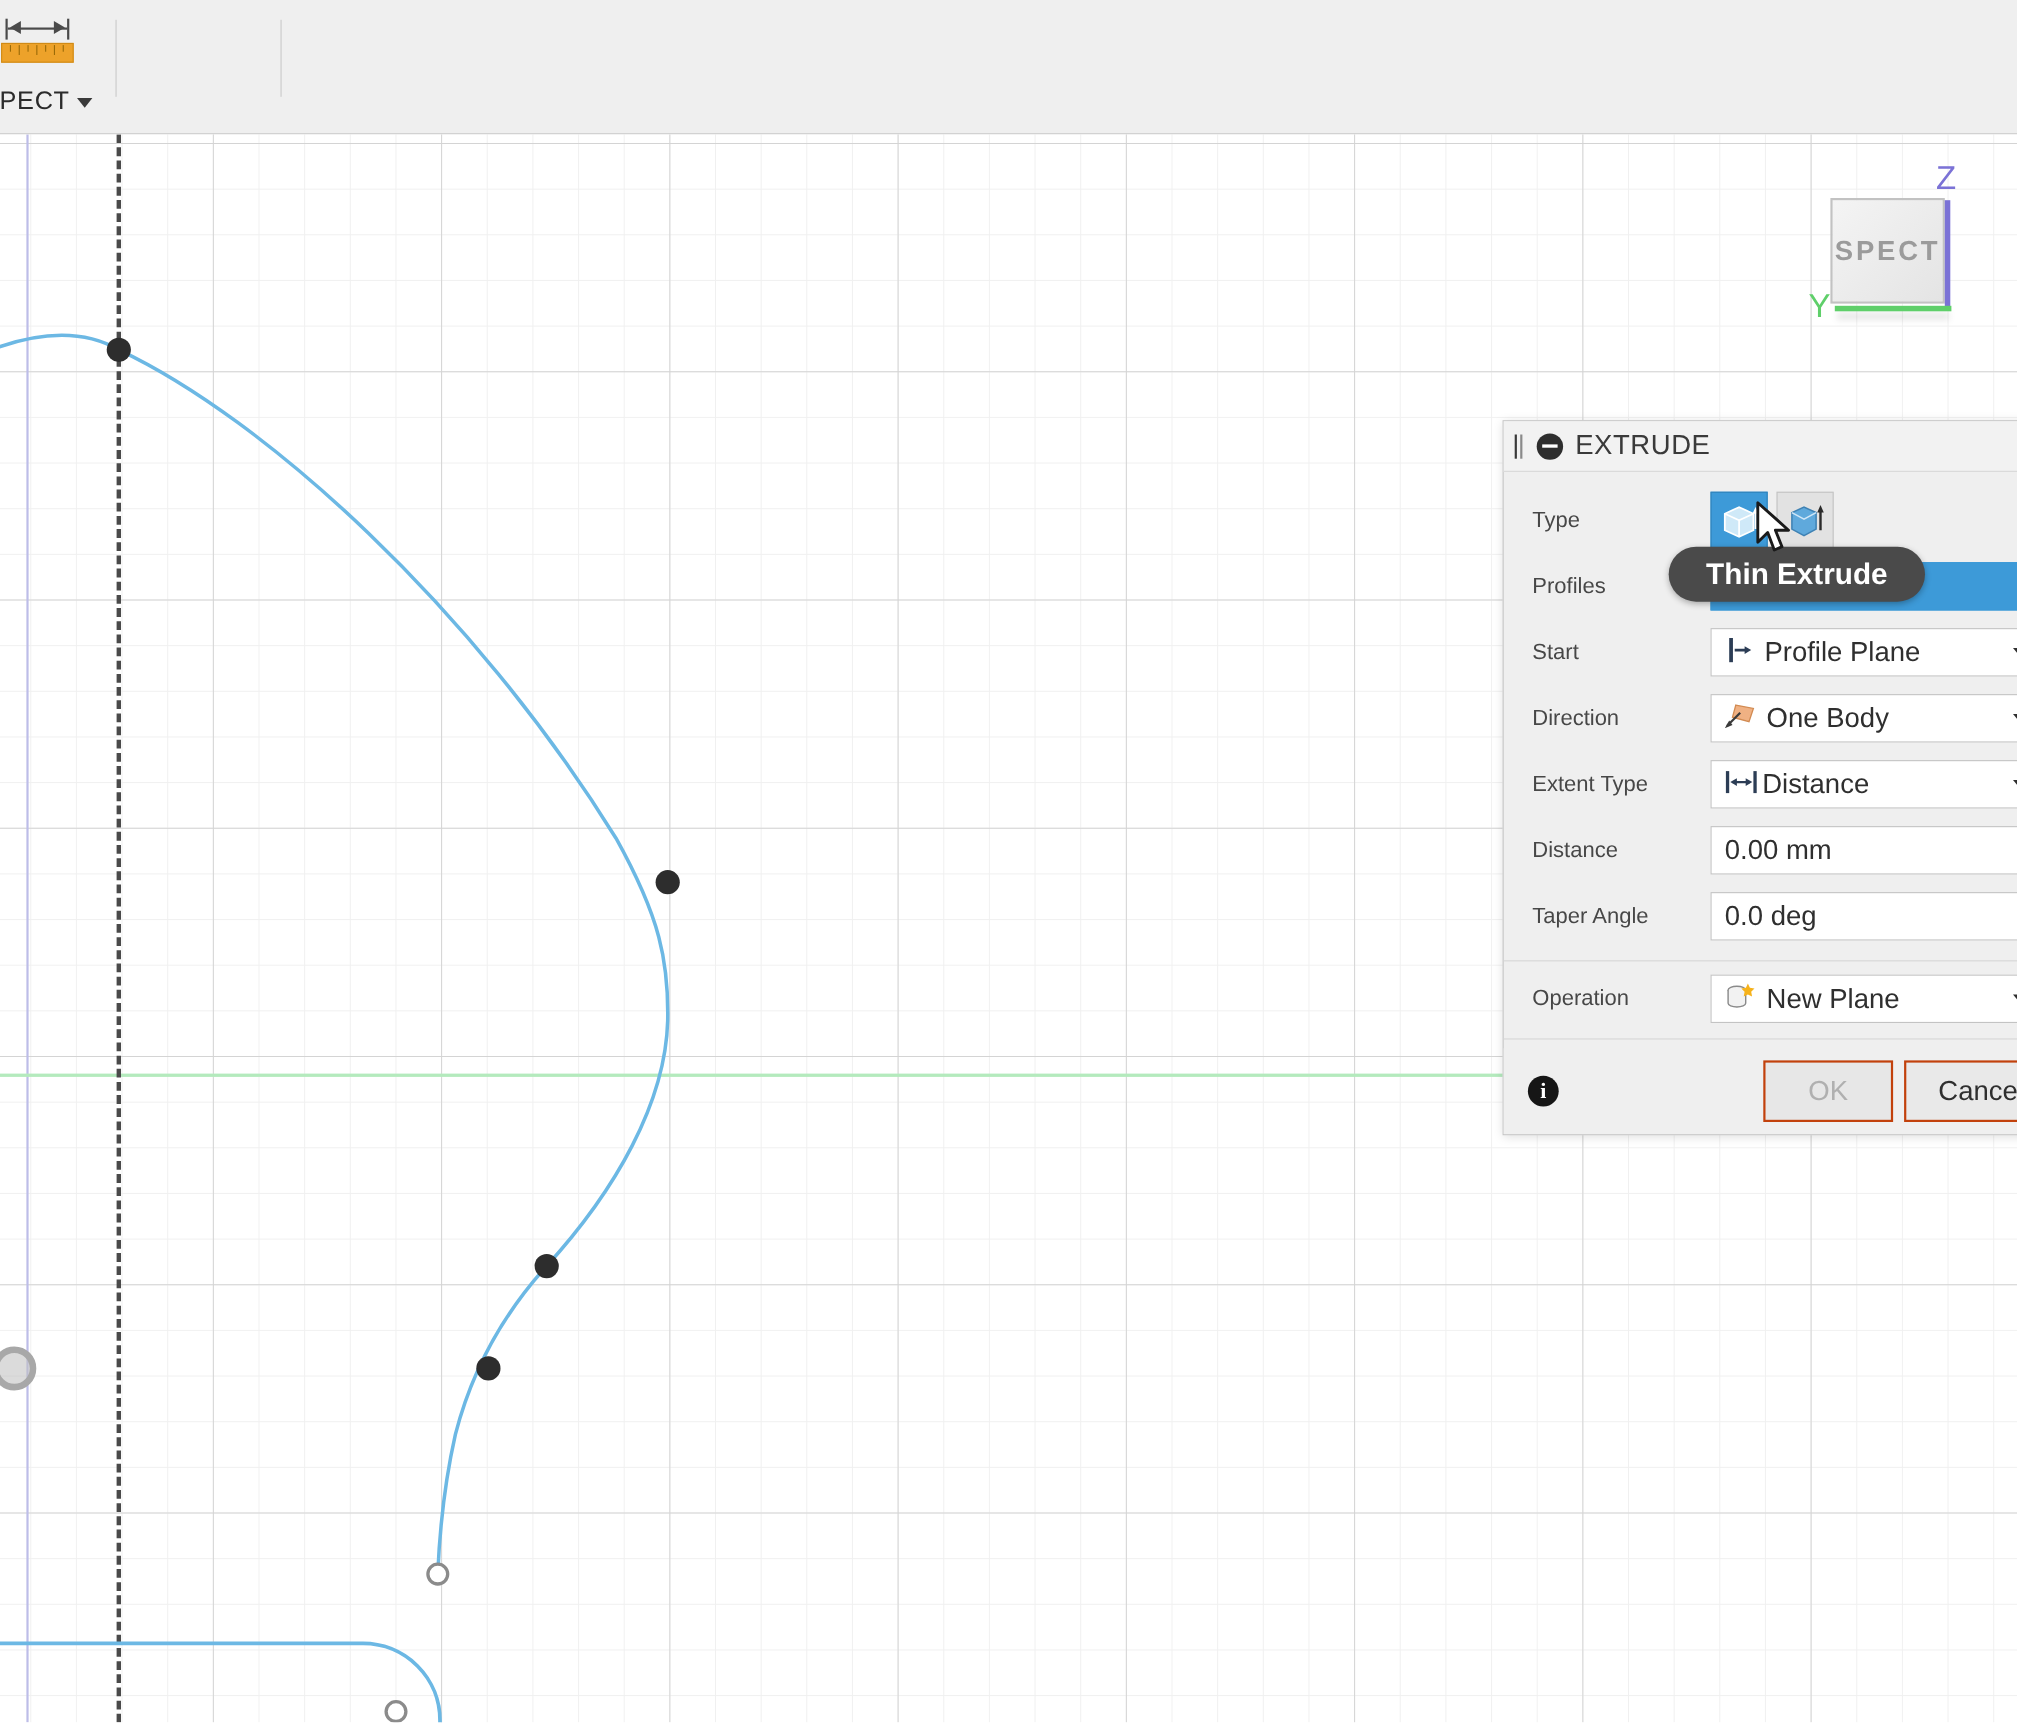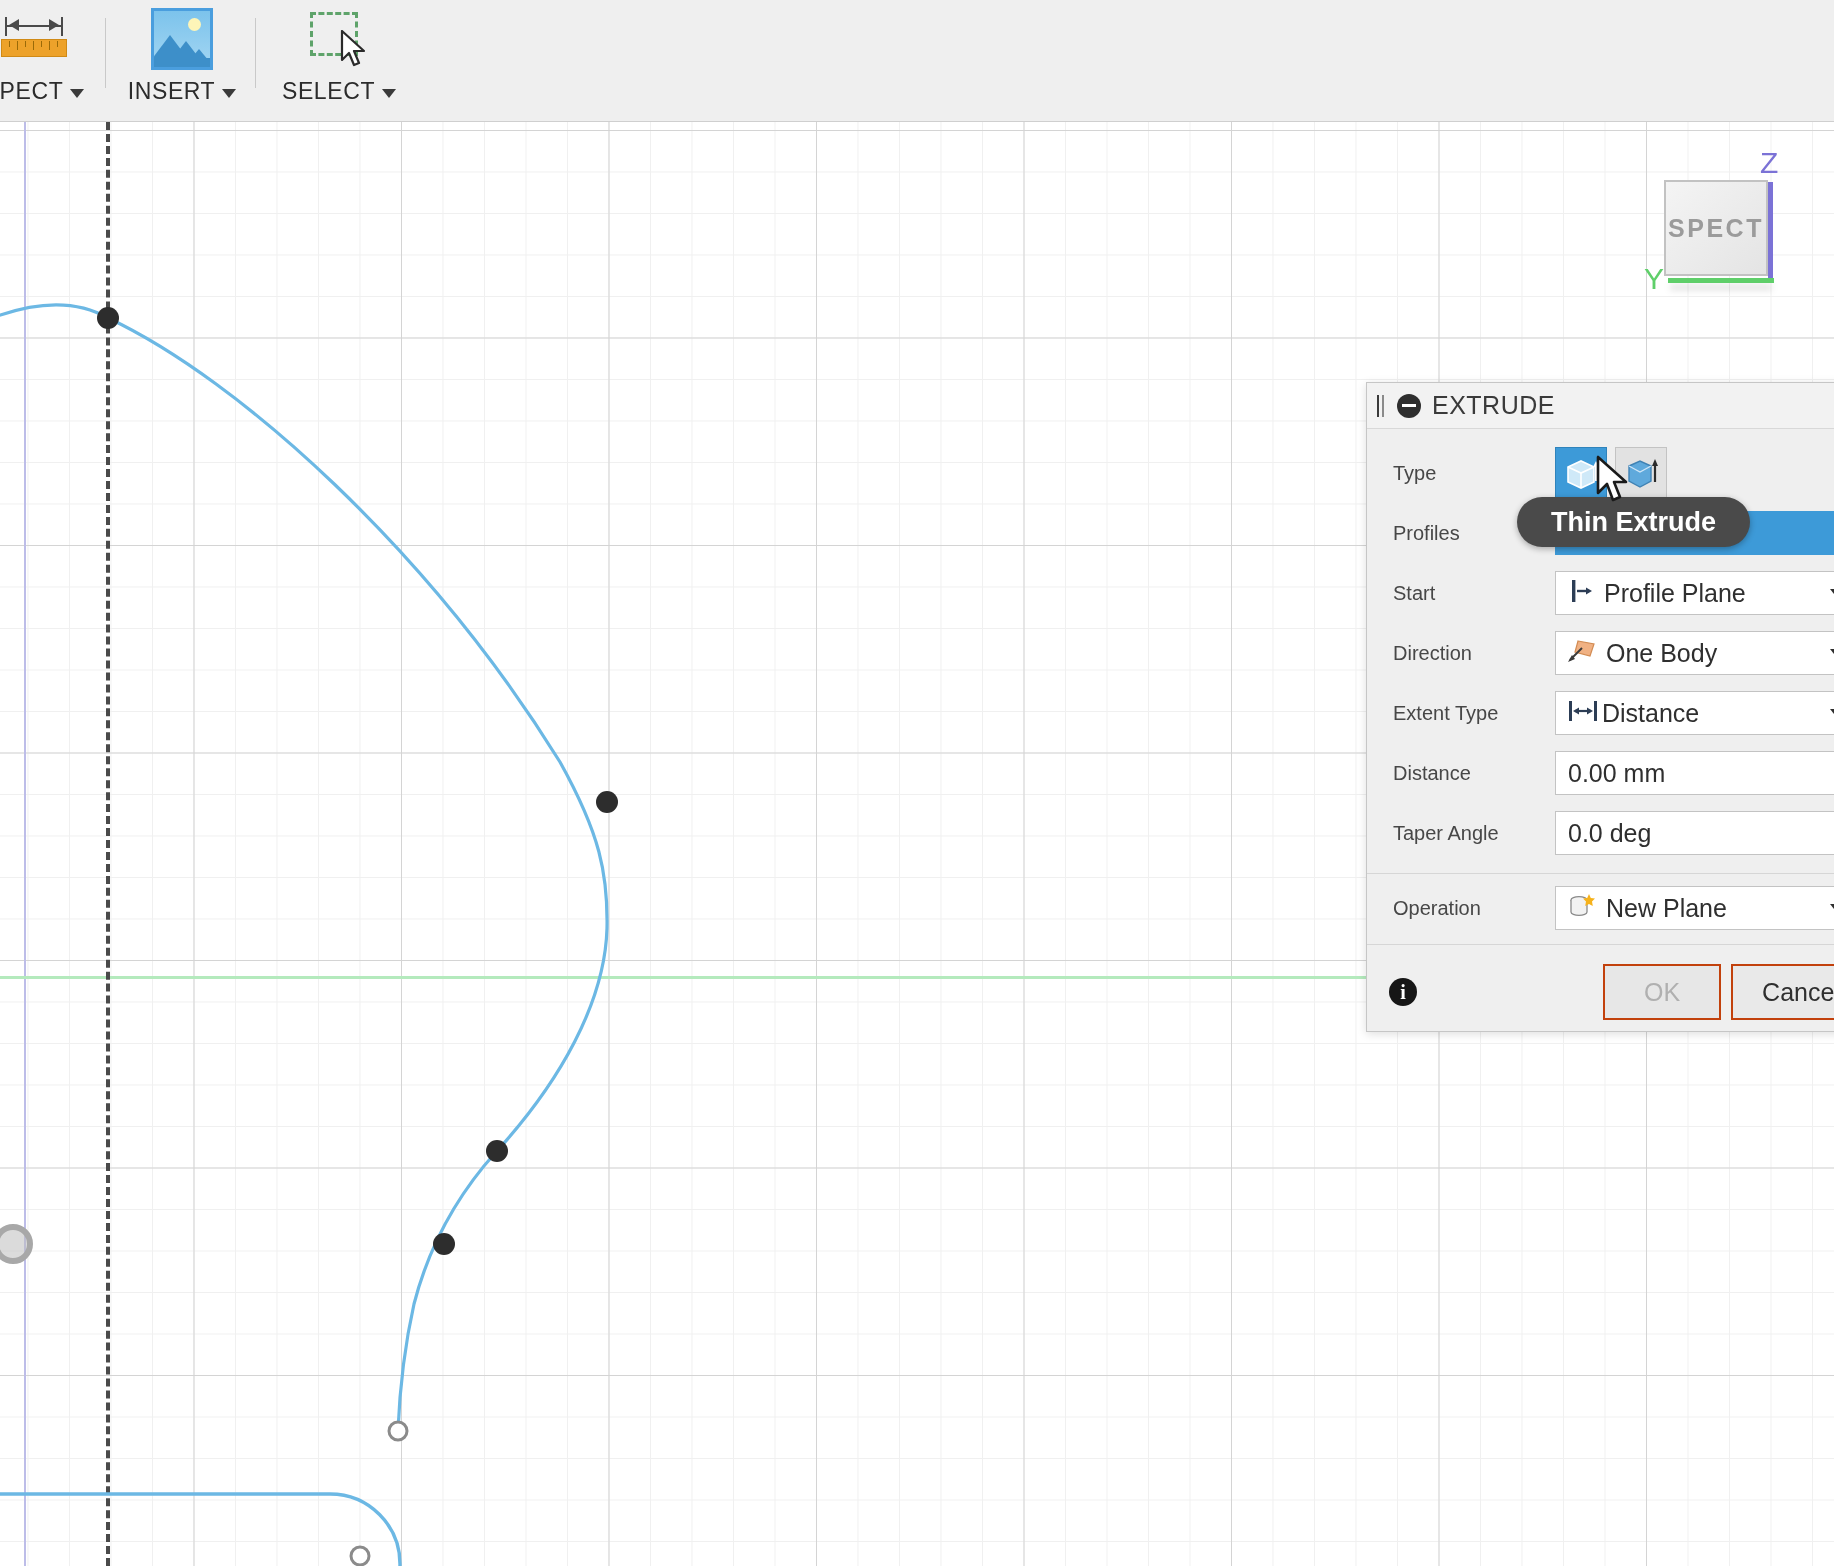--- a/index.html
+++ b/index.html
@@ -233,55 +233,23 @@
       </div>
     </div>
     <div class="tb-label">
       <span>SPECT</span>
       <i class="caret-dn"></i>
     </div>
   </div>
 
   <div class="tb-sep" style="left:105px;"></div>
 
-  <div class="tb-group" style="left:114px;width:136px;">
-    <div class="tb-icon">
-      <div class="ico-image">
-        <div class="sky"></div>
-        <div class="sun"></div>
-        <div class="hill1"></div>
-        <div class="hill2"></div>
-        <div class="hill3"></div>
-        <div class="ground"></div>
-      </div>
-    </div>
-    <div class="tb-label">
-      <span>INSERT</span>
-      <i class="caret-dn"></i>
-    </div>
-  </div>
 
   <div class="tb-sep" style="left:255px;"></div>
 
-  <div class="tb-group" style="left:264px;width:150px;">
-    <div class="tb-icon">
-      <div class="ico-select">
-        <div class="dashbox"></div>
-        <div class="cursor">
-          <svg width="30" height="38" viewBox="0 0 30 38">
-            <path d="M2 1 L2 30 L9 23 L14 35 L19 33 L14 21 L24 21 Z" fill="#ffffff" stroke="#2b2b2b" stroke-width="2.2" stroke-linejoin="round"></path>
-          </svg>
-        </div>
-      </div>
-    </div>
-    <div class="tb-label">
-      <span>SELECT</span>
-      <i class="caret-dn"></i>
-    </div>
-  </div>
 
 </div>
 
 <div id="canvas">
 
   <div id="grid">
     <div class="minor"></div>
     <div class="major"></div>
   </div>
 

